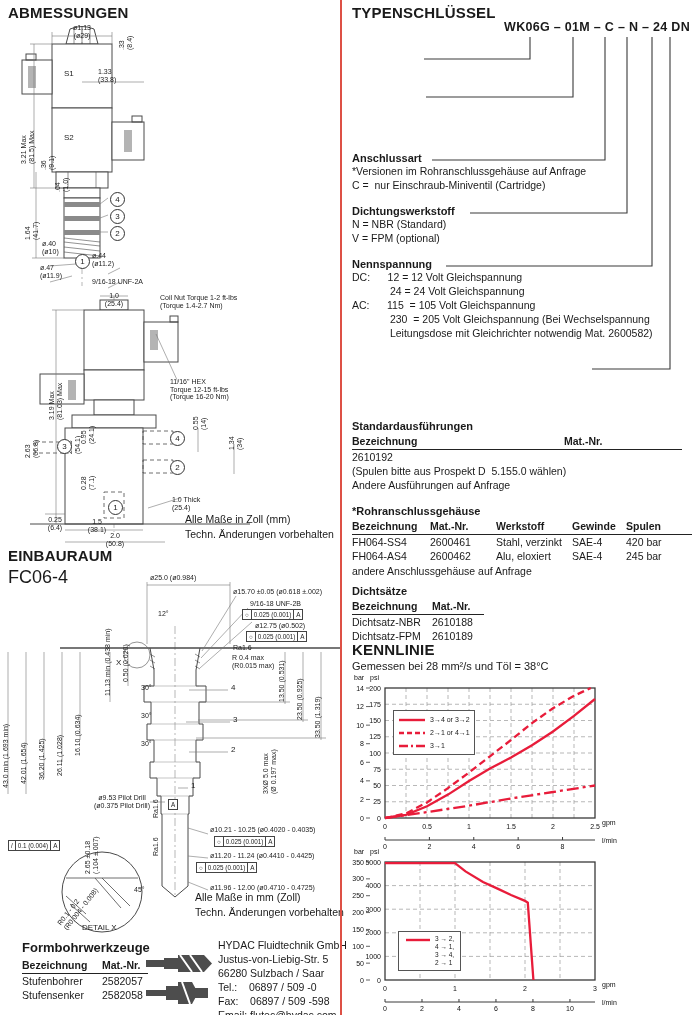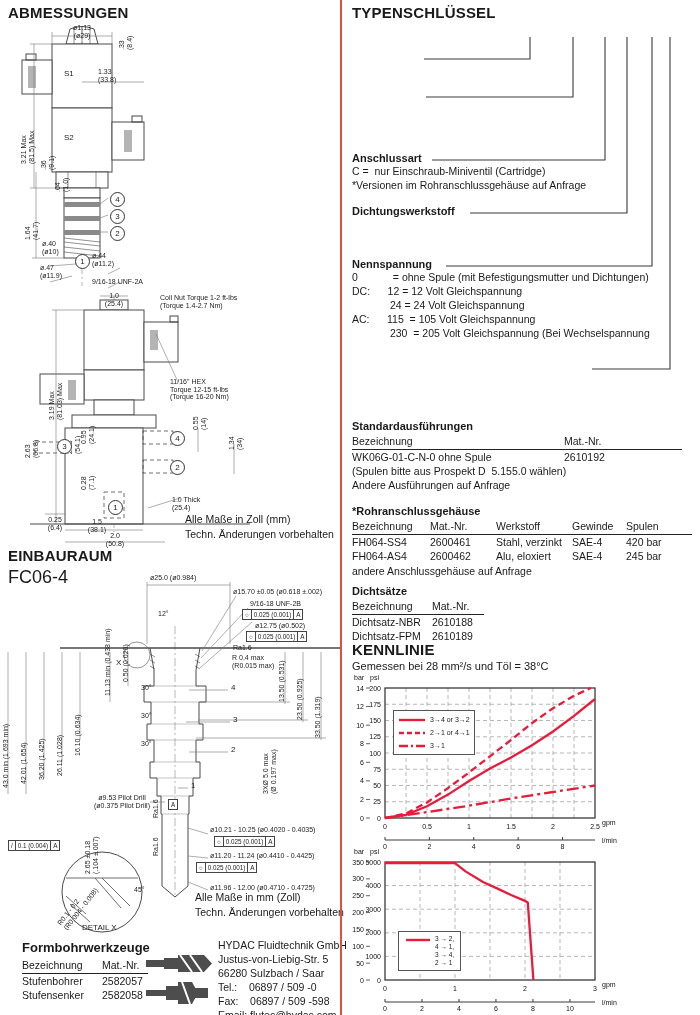--- a/index.html
+++ b/index.html
@@ -17,21 +17,21 @@
   .dgl{transform:rotate(-52deg);transform-origin:0 0}
   .portc{position:absolute;width:13px;height:13px;border:1px solid #333;border-radius:50%;
          font-size:8px;display:flex;align-items:center;justify-content:center;background:#fff;color:#222}
   .fcf{position:absolute;display:inline-flex;border:1px solid #444;background:#fff;
        font-size:6.3px;line-height:9px;color:#222}
   .fcf span{padding:0 2px;border-right:1px solid #444}
   .fcf span:last-child{border-right:none}
   .trow{display:grid}
   .trow span{font-size:10.5px;line-height:14.5px;white-space:pre}
   .thead{border-bottom:1px solid #222}
-  .thead span{font-weight:normal}
+  .thead span{font-weight:bold}
   .t-std .trow{grid-template-columns:212px 1fr;width:330px}
   .t-rohr .trow{grid-template-columns:78px 66px 76px 54px 1fr;width:340px}
   .t-dicht .trow{grid-template-columns:80px 1fr;width:132px}
   .t-form .trow{grid-template-columns:80px 1fr;width:126px}
   .leg{position:absolute;background:#fff;border:1.5px solid #555}
   .leg1row{display:flex;align-items:center;gap:4px;height:13px;padding:0 4px}
   .leg1row span{font-size:7px;white-space:pre}
   .leg2lines>div{font-size:6.5px;line-height:8px;white-space:pre}
   svg{display:block}
   .divider{position:absolute;background:#dd5045}
@@ -369,62 +369,66 @@
       <div>Justus-von-Liebig-Str. 5</div>
       <div>66280 Sulzbach / Saar</div>
       <div>Tel.:    06897 / 509 -0</div>
       <div>Fax:    06897 / 509 -598</div>
       <div>Email: flutec@hydac.com</div>
     </div>
 
   <div class="divider" style="left:340px;top:0;width:2px;height:1015px"></div>
 
   <div class="abs h1" style="left:352px;top:4px">TYPENSCHLÜSSEL</div>
+  <div class="abs" style="left:350px;top:20px;width:340px;text-align:right;font-weight:bold;font-size:12.5px;letter-spacing:.3px">WK06G – 01M – C – N – 24 DN</div>
 
   <svg class="abs" style="left:350px;top:0" width="350" height="650" viewBox="0 0 350 650">
     <g fill="none" stroke="#3a3a3a" stroke-width="1.1">
       <polyline points="180,37 180,59 74,59"></polyline>
       <polyline points="223,37 223,97 76,97"></polyline>
       <polyline points="255,37 255,160 82,160"></polyline>
       <polyline points="277,37 277,213 120,213"></polyline>
       <polyline points="302,37 302,266 96,266"></polyline>
       <polyline points="320,37 320,369 242,369"></polyline>
     </g>
   </svg>
 
   <div class="abs" style="left:352px;top:152px">
     <div class="h2">Anschlussart</div>
     <div class="tlines">
+        <div>*Versionen im Rohranschlussgehäuse auf Anfrage</div>
         <div>C =  nur Einschraub-Miniventil (Cartridge)</div>
-        <div>*Versionen im Rohranschlussgehäuse auf Anfrage</div>
       </div>
   </div>
   <div class="abs" style="left:352px;top:205px">
     <div class="h2">Dichtungswerkstoff</div>
+    <div class="tlines">
+        <div>N = NBR (Standard)</div>
+        <div>V = FPM (optional)</div>
+      </div>
   </div>
   <div class="abs" style="left:352px;top:258px">
     <div class="h2">Nennspannung</div>
     <div class="tlines">
-        <div>0            = ohne Spule (mit Befestigungsmutter und Dichtungen)</div>
         <div>DC:      12 = 12 Volt Gleichspannung</div>
         <div>             24 = 24 Volt Gleichspannung</div>
         <div>AC:      115  = 105 Volt Gleichspannung</div>
         <div>             230  = 205 Volt Gleichspannung (Bei Wechselspannung</div>
+        <div>             Leitungsdose mit Gleichrichter notwendig Mat. 2600582)</div>
       </div>
   </div>
 
   <div class="abs" style="left:352px;top:420px">
     <div class="h2">Standardausführungen</div>
     <div class="t-std" style="margin-top:2px">
         <div class="trow thead">
           <span class="th">Bezeichnung</span>
           <span class="th">Mat.-Nr.</span>
         </div>
         <div class="trow">
-          <span class="td">WK06G-01-C-N-0 ohne Spule</span>
           <span class="td">2610192</span>
         </div>
       </div>
     <div class="tlines">
         <div>(Spulen bitte aus Prospekt D  5.155.0 wählen)</div>
         <div>Andere Ausführungen auf Anfrage</div>
       </div>
   </div>
 
   <div class="abs" style="left:352px;top:505px">

